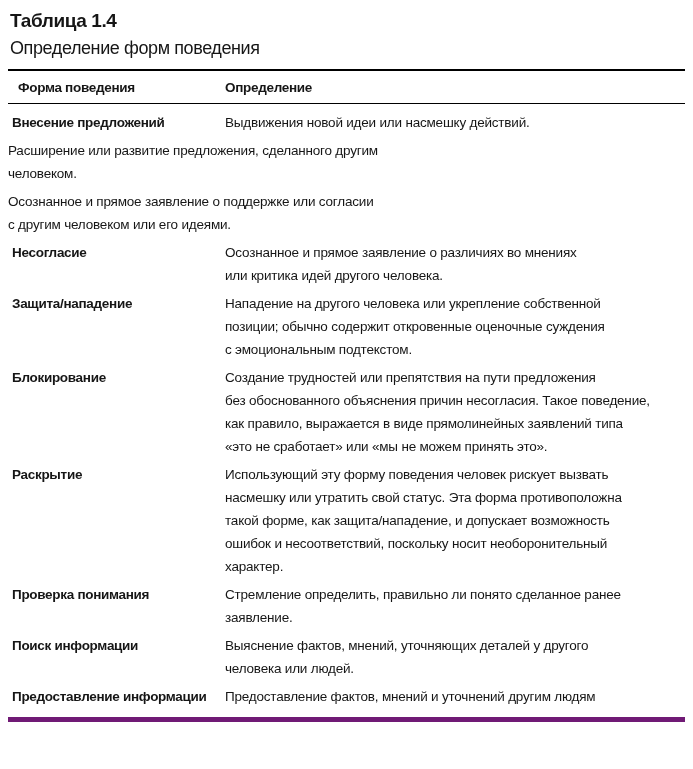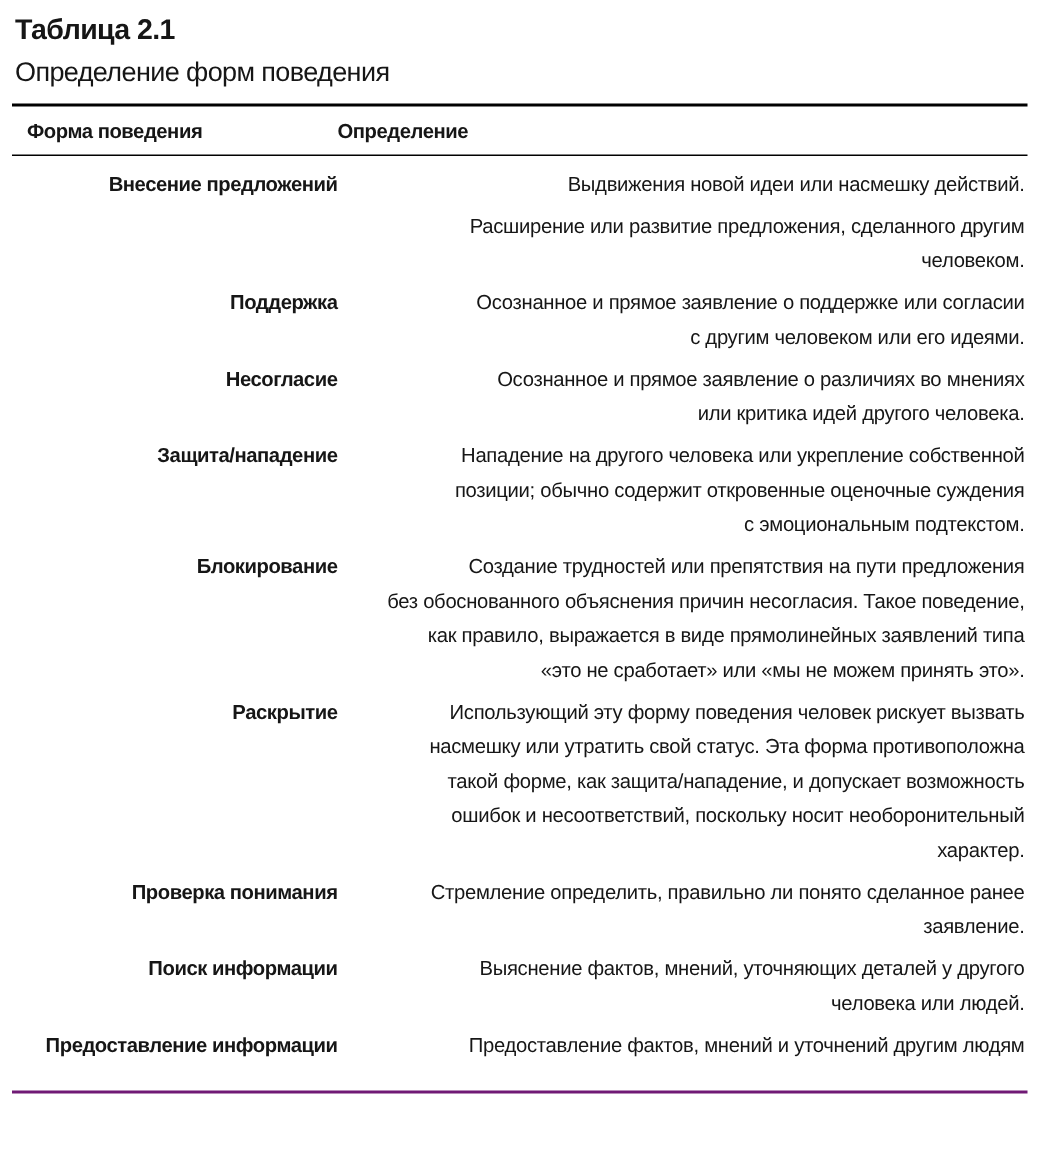--- a/index.html
+++ b/index.html
@@ -48,23 +48,22 @@
     width: 217px;
     flex: none;
     padding-left: 10px;
     box-sizing: border-box;
   }
   .th-def {
     flex: 1;
   }
   .tbody {
     padding-top: 7px;
-    padding-bottom: 14px;
-    border-bottom: 2px solid #701a75;
-    text-align: right;
+    padding-bottom: 4px;
+    border-bottom: 5px solid #701a75;
   }
   .row {
     display: flex;
     margin-bottom: 5px;
   }
   .cell-form {
     width: 217px;
     flex: none;
     padding-left: 4px;
     box-sizing: border-box;
@@ -80,21 +79,21 @@
     letter-spacing: -0.2px;
     white-space: pre-line;
     padding-right: 2px;
   }
 </style>
 </head>
 <body>
 
 <div class="page">
 
-  <div class="table-number">Таблица 2.1</div>
+  <div class="table-number">Таблица 1.4</div>
   <div class="table-title">Определение форм поведения</div>
 
   <div class="table">
 
     <div class="thead">
       <div class="th-form">Форма поведения</div>
       <div class="th-def">Определение</div>
     </div>
 
     <div class="tbody">
@@ -103,21 +102,20 @@
         <div class="cell-form">Внесение предложений</div>
         <div class="cell-def">Выдвижения новой идеи или насмешку действий.</div>
       </div>
 
       <div class="row">
         <div class="cell-def">Расширение или развитие предложения, сделанного другим
 человеком.</div>
       </div>
 
       <div class="row">
-        <div class="cell-form">Поддержка</div>
         <div class="cell-def">Осознанное и прямое заявление о поддержке или согласии
 с другим человеком или его идеями.</div>
       </div>
 
       <div class="row">
         <div class="cell-form">Несогласие</div>
         <div class="cell-def">Осознанное и прямое заявление о различиях во мнениях
 или критика идей другого человека.</div>
       </div>
 

